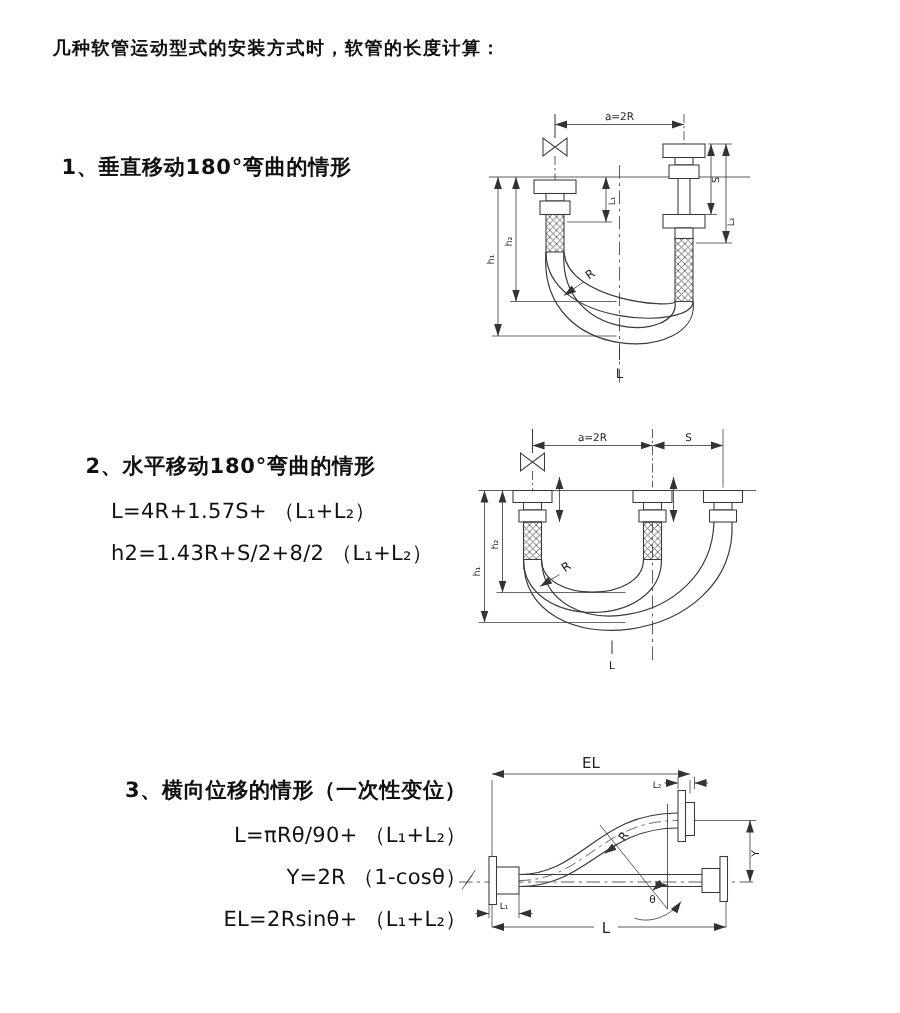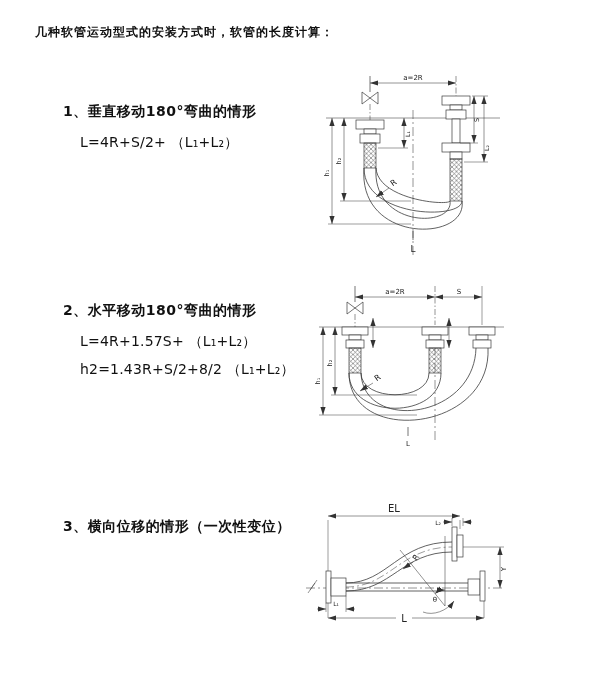--- a/index.html
+++ b/index.html
@@ -5,25 +5,25 @@
   html,body{margin:0;padding:0;}
   body{
     width:600px;height:675px;position:relative;background:#fff;
     font-family:"DejaVu Sans","Liberation Sans",sans-serif;color:#111;
     overflow:hidden;
   }
   .page-title{
     position:absolute;left:35px;top:24px;font-size:12px;font-weight:bold;
     letter-spacing:1px;white-space:nowrap;
   }
-  .section{position:absolute;left:63px;width:270px;}
+  .section{position:absolute;left:41px;width:270px;}
   .sec-heading{font-size:14px;font-weight:bold;letter-spacing:0.5px;white-space:nowrap;}
   .formulas{margin-top:7px;margin-left:17px;}
   .formula{font-size:14px;line-height:28px;white-space:nowrap;letter-spacing:0.2px;}
-  .s1{top:103px;} .s2{top:302px;} .s3{top:518px;}
+  .s1{top:103px;} .s2{top:302px;margin-left:16px;} .s3{top:518px;text-align:right;}
   .diag{position:absolute;}
   .d1{left:308px;top:68px;} .d2{left:308px;top:278px;} .d3{left:296px;top:498px;}
   svg text{font-family:"DejaVu Sans","Liberation Sans",sans-serif;fill:#222;stroke:none;}
 </style>
 </head>
 <body>
 
 <svg width="0" height="0" style="position:absolute" aria-hidden="true">
   <defs>
     <marker id="ar" markerWidth="9" markerHeight="7" refX="8" refY="3" orient="auto-start-reverse" markerUnits="userSpaceOnUse">
@@ -33,34 +33,38 @@
       <path d="M0,4.5 L4.5,0 M0,0 L4.5,4.5" stroke="#555" stroke-width="0.55" fill="none"></path>
     </pattern>
   </defs>
 </svg>
 
 <div class="page-title">几种软管运动型式的安装方式时，软管的长度计算：</div>
 
 <div class="section s1">
   <div class="sec-heading">1、垂直移动180°弯曲的情形</div>
   <div class="formulas">
-    <div class="formula">L=4R+S/2+ （L₁+L₂）</div>
   </div>
 </div>
 
 <div class="section s2">
   <div class="sec-heading">2、水平移动180°弯曲的情形</div>
   <div class="formulas">
     <div class="formula">L=4R+1.57S+ （L₁+L₂）</div>
     <div class="formula">h2=1.43R+S/2+8/2 （L₁+L₂）</div>
   </div>
 </div>
 
 <div class="section s3">
   <div class="sec-heading">3、横向位移的情形（一次性变位）</div>
+  <div class="formulas">
+    <div class="formula">L=πRθ/90+ （L₁+L₂）</div>
+    <div class="formula">Y=2R （1-cosθ）</div>
+    <div class="formula">EL=2Rsinθ+ （L₁+L₂）</div>
+  </div>
 </div>
 
 <svg class="diag d1" width="260" height="195" viewBox="0 0 260 195">
   <g stroke="#3a3a3a" stroke-width="0.7" fill="none">
 
     <line x1="18" y1="50" x2="192" y2="50" stroke-width="0.55"></line>
     <line x1="105" y1="42" x2="105" y2="188" stroke-dasharray="9 3 2 3" stroke-width="0.55"></line>
     <line x1="62" y1="8" x2="62" y2="24"></line>
     <line x1="62" y1="36" x2="62" y2="52" stroke-dasharray="6 2 1.5 2" stroke-width="0.55"></line>
     <line x1="148" y1="8" x2="148" y2="28" stroke-dasharray="6 2 1.5 2" stroke-width="0.55"></line>

